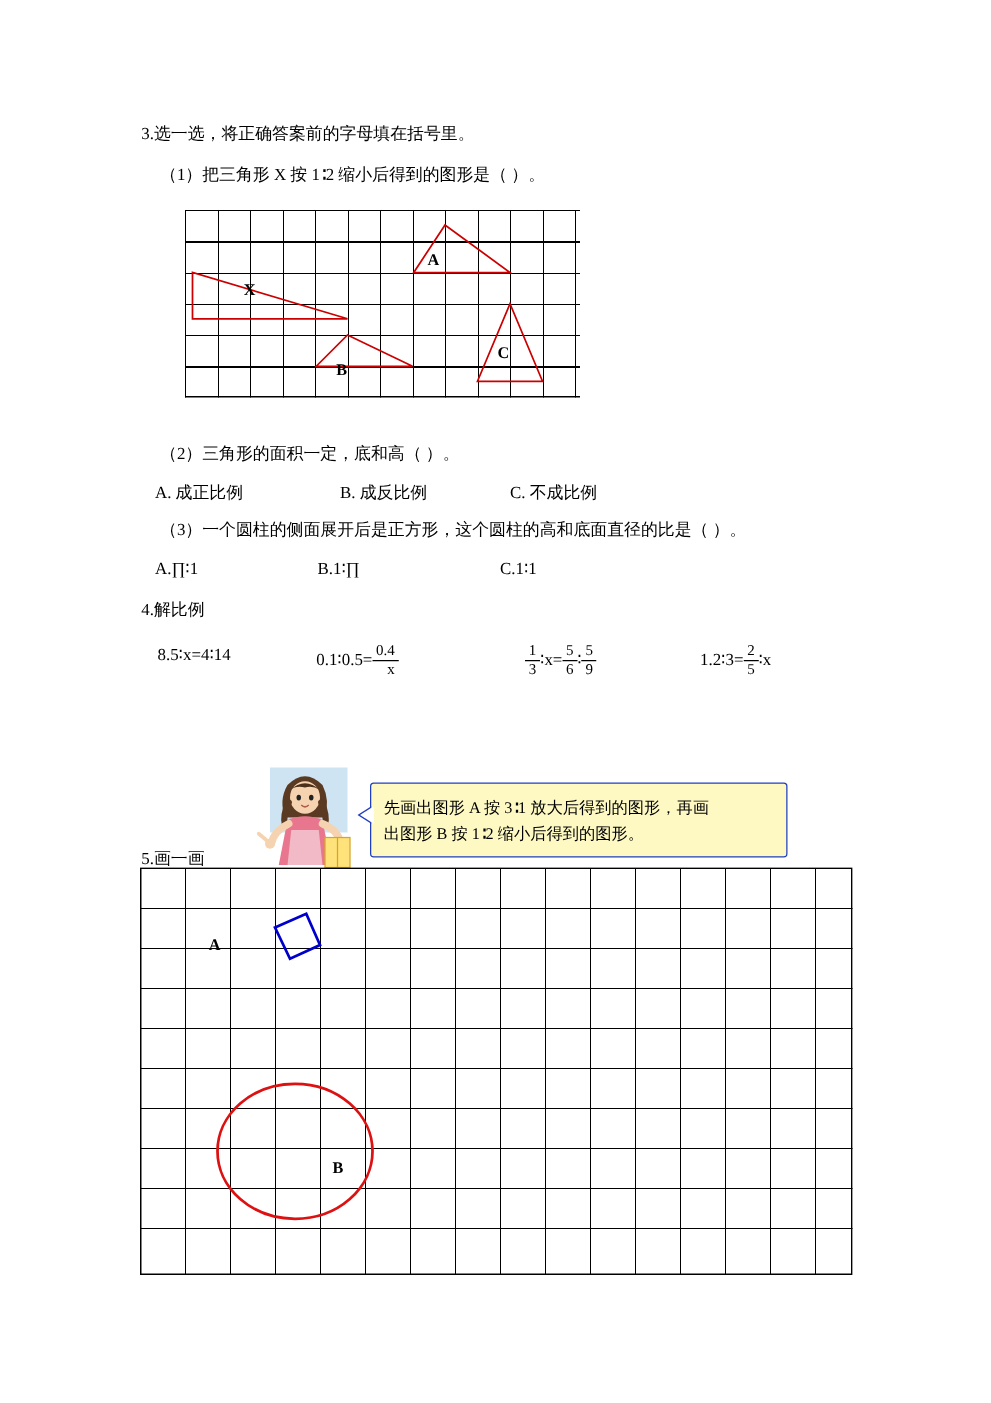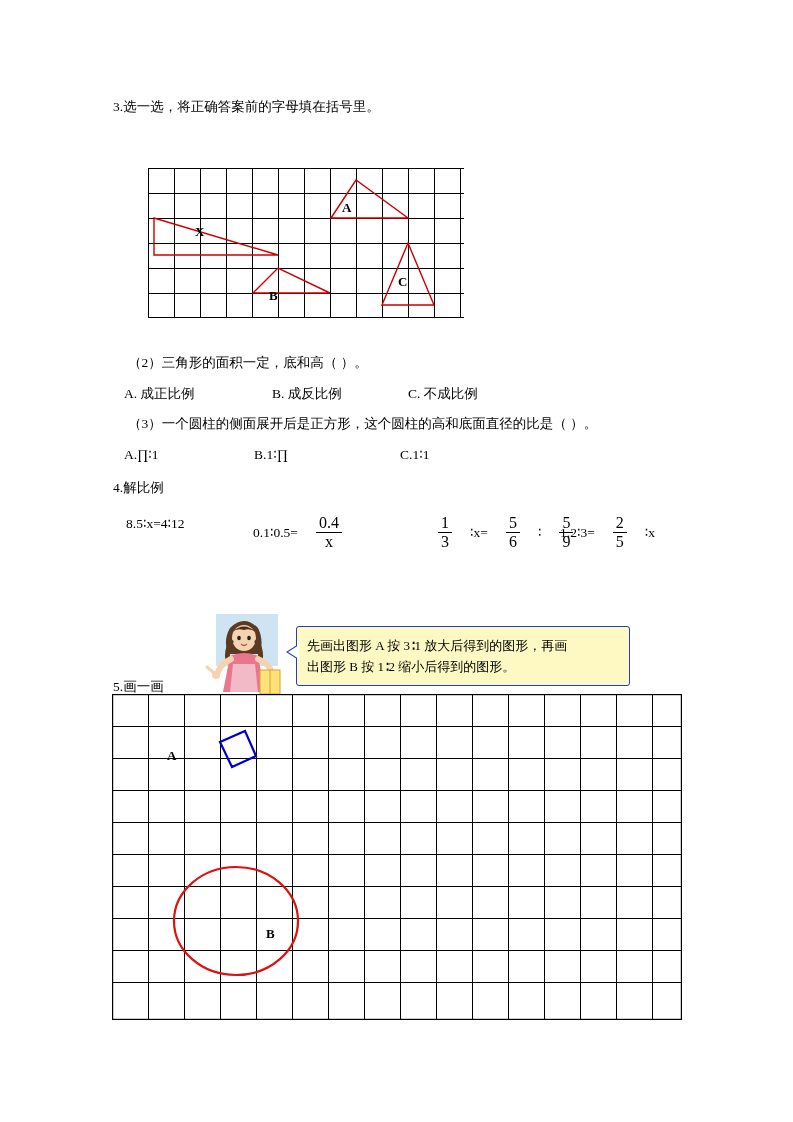--- a/index.html
+++ b/index.html
@@ -40,24 +40,24 @@
     top: 168px;
     width: 316px;
     height: 150px;
   }
   #tri-grid-wrap svg { display: block; }
 
   
   .frac {
     display: inline-block;
     vertical-align: middle;
-    text-align: center;
-    font-size: 16px;
+    text-align: right;
+    font-size: 12px;
     line-height: 1.15;
-    margin: 0 18px;
+    margin: 0 0;
     position: relative;
     top: -1px;
   }
   .frac .num {
     display: block;
     padding: 0 3px;
     border-bottom: 1px solid #000;
   }
   .frac .den {
     display: block;
@@ -128,20 +128,21 @@
     font-size: 13px;
   }
 </style>
 </head>
 <body>
 
 <div class="page">
 
   <div class="q-line" style="left:113px; top:98px;">3.选一选，将正确答案前的字母填在括号里。</div>
 
+  <div class="q-line" style="left:128px; top:131px;">（1）把三角形 X 按 1∶2 缩小后得到的图形是（        ）。</div>
 
   <div id="tri-grid-wrap">
     <svg width="316" height="150" viewBox="0 0 316 150" xmlns="http://www.w3.org/2000/svg">
       <g stroke="#000000" stroke-width="1" shape-rendering="crispEdges">
 
         <line x1="0.5" y1="0" x2="0.5" y2="150"></line>
         <line x1="26.5" y1="0" x2="26.5" y2="150"></line>
         <line x1="52.5" y1="0" x2="52.5" y2="150"></line>
         <line x1="78.5" y1="0" x2="78.5" y2="150"></line>
         <line x1="104.5" y1="0" x2="104.5" y2="150"></line>
@@ -186,21 +187,21 @@
   <div class="opt-row" style="left:408px; top:385px;">C. 不成比例</div>
 
   <div class="q-line" style="left:128px; top:415px;">（3）一个圆柱的侧面展开后是正方形，这个圆柱的高和底面直径的比是（      ）。</div>
 
   <div class="opt-row" style="left:124px; top:446px;">A.∏∶1</div>
   <div class="opt-row" style="left:254px; top:446px;text-align:right;">B.1∶∏</div>
   <div class="opt-row" style="left:400px; top:446px;">C.1∶1</div>
 
   <div class="q-line" style="left:113px; top:479px;">4.解比例</div>
 
-  <div class="eq-item" style="left:126px; top:515px;">8.5∶x=4∶12</div>
+  <div class="eq-item" style="left:126px; top:515px;">8.5∶x=4∶14</div>
 
   <div class="eq-item" style="left:253px; top:515px;">
     <span>0.1∶0.5=</span><span class="frac">
       <span class="num">0.4</span>
       <span class="den">x</span>
     </span>
   </div>
 
   <div class="eq-item" style="left:420px; top:515px;">
     <span class="frac">

